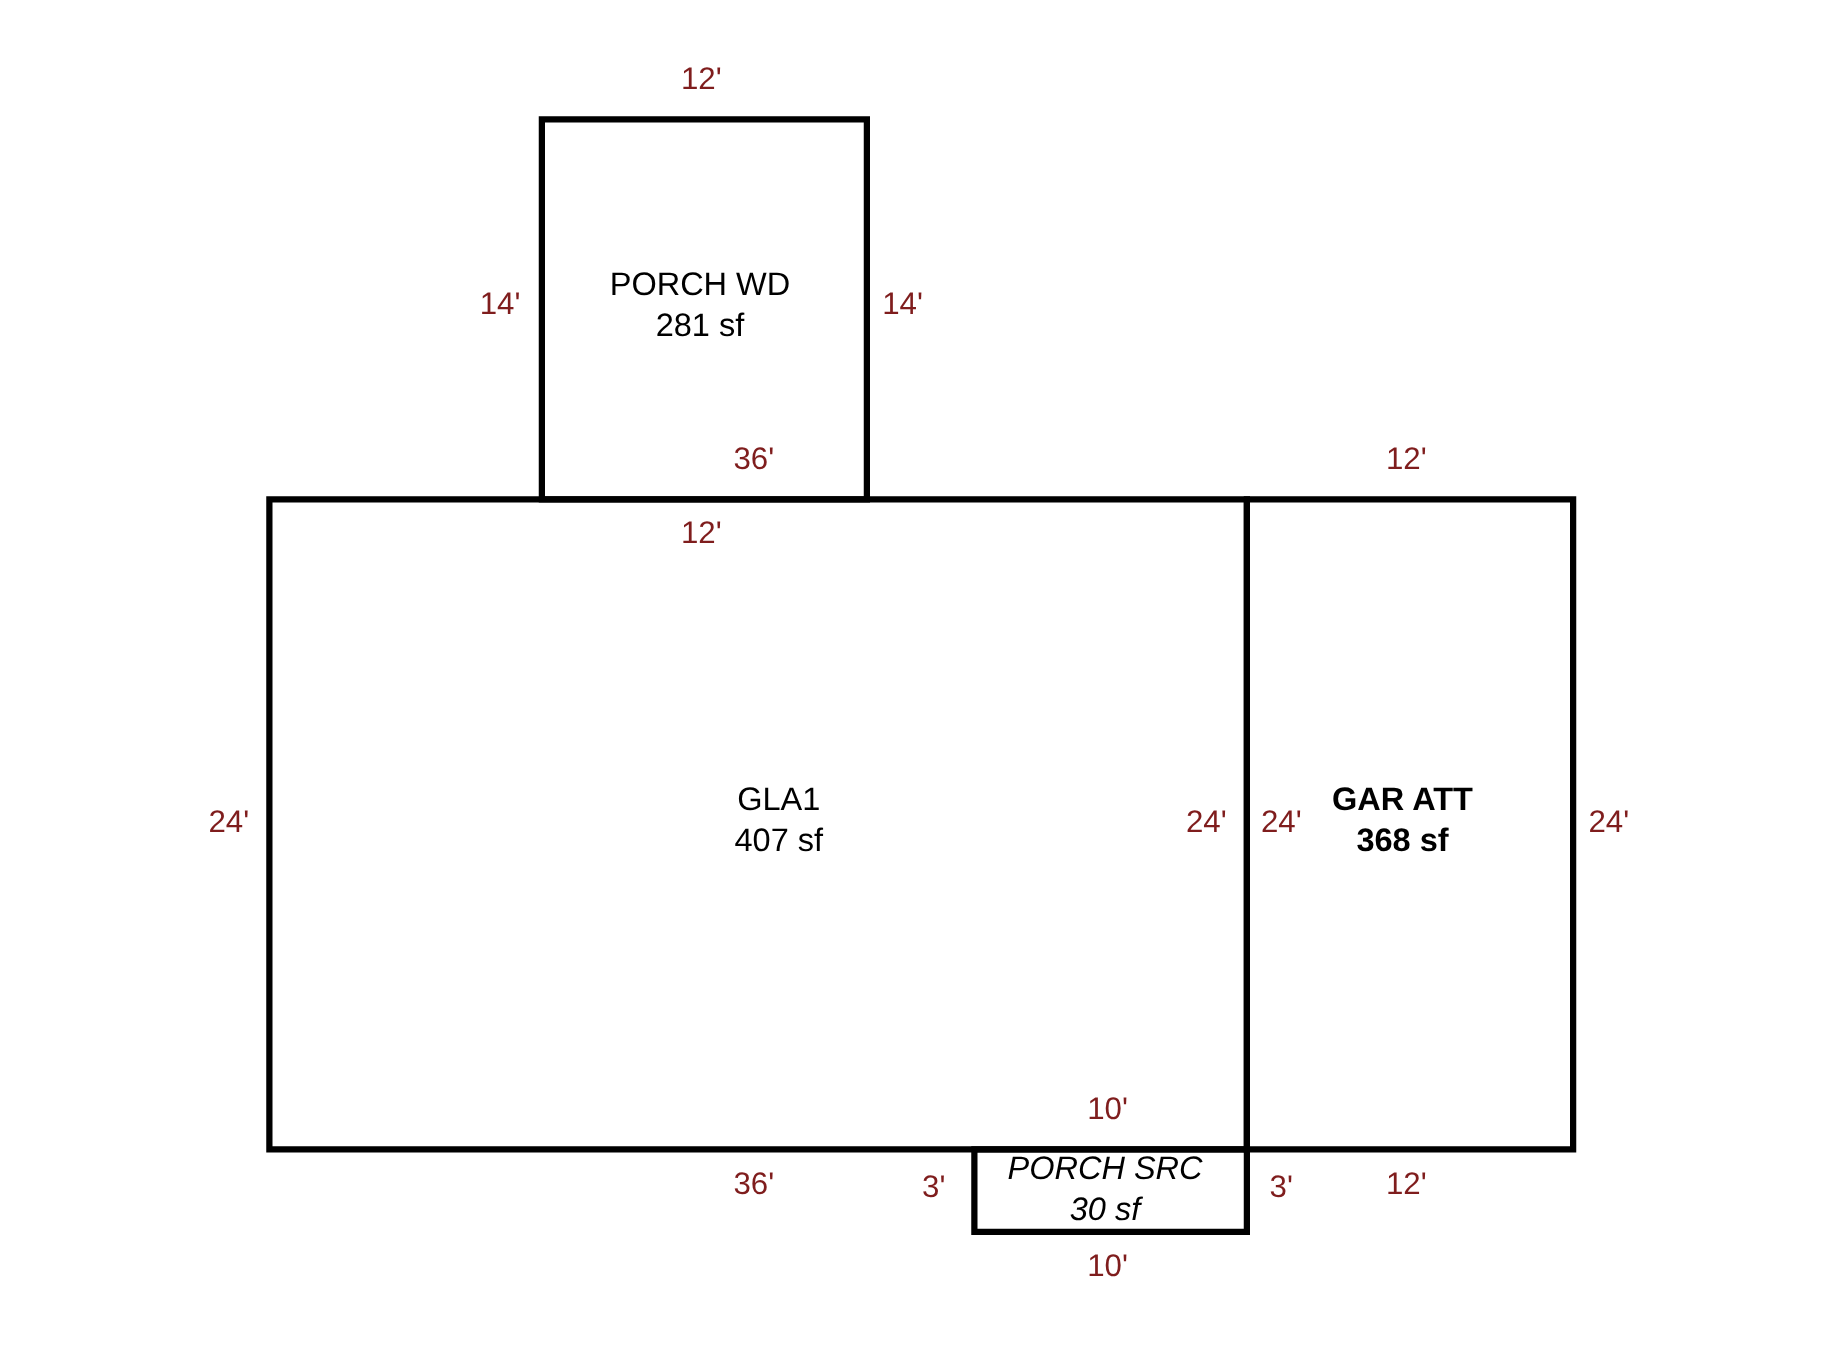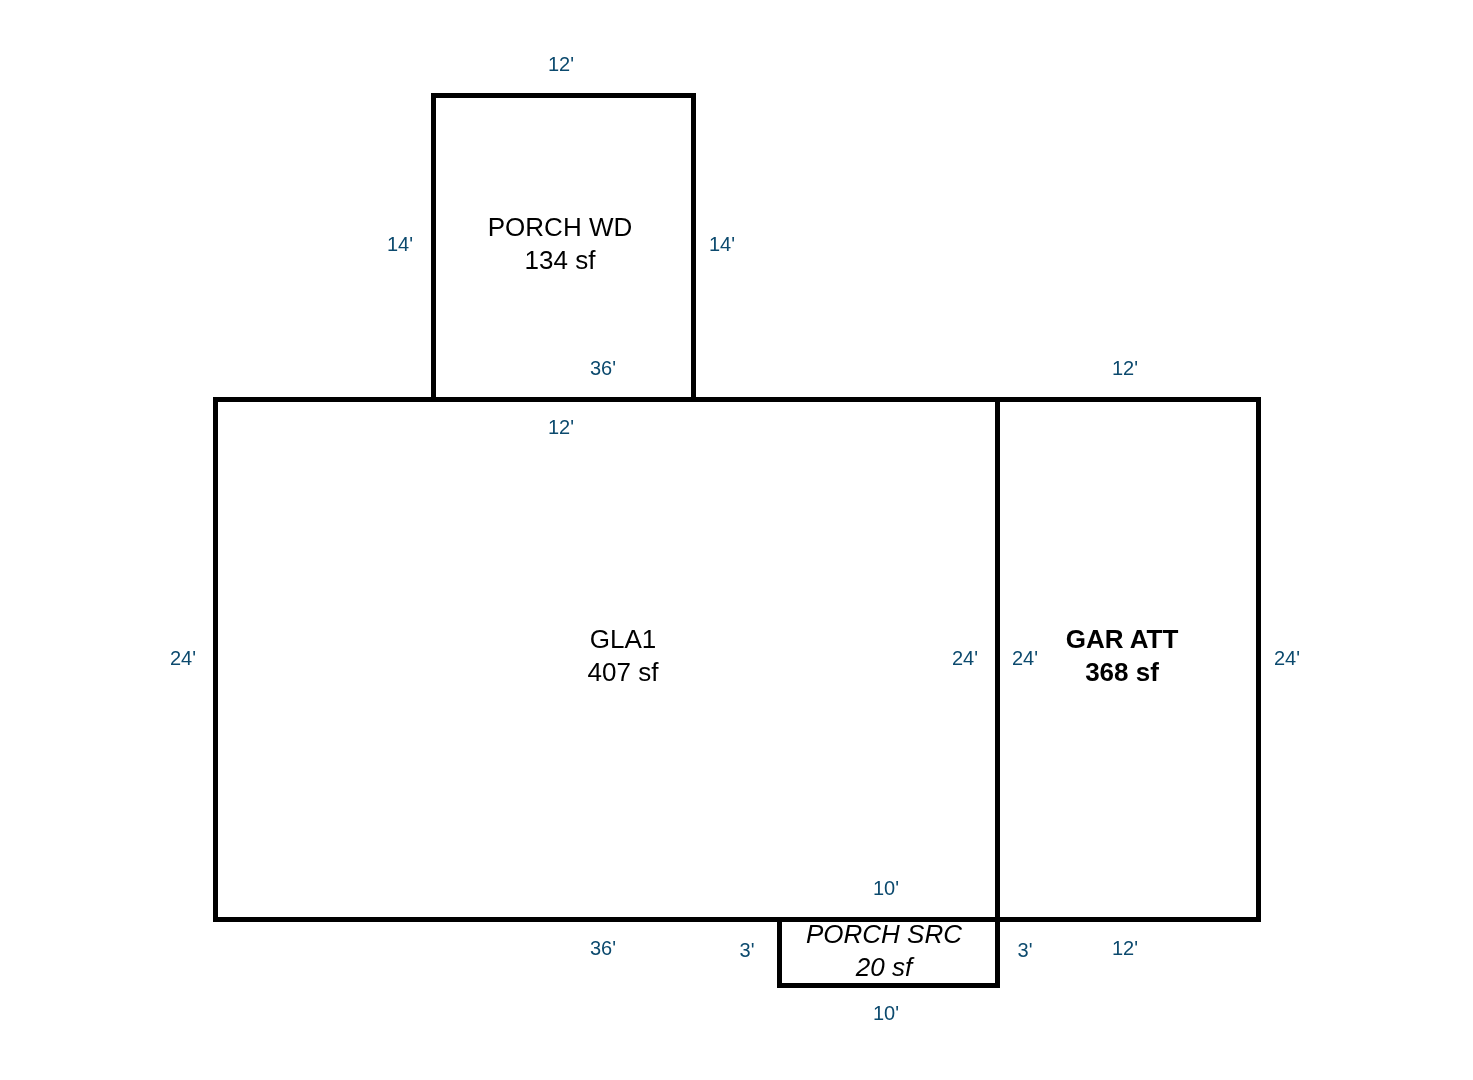--- a/index.html
+++ b/index.html
@@ -1,44 +1,44 @@
 <!DOCTYPE html>
 <html><head>
 <meta charset="utf-8">
 <style>
   html, body { margin:0; padding:0; background:#ffffff; }
   body { width:1473px; height:1080px; position:relative; overflow:hidden; font-family:"Liberation Sans", sans-serif; }
   .room { position:absolute; box-sizing:border-box; border:5px solid #000; background:transparent; }
-  .lbl { position:absolute; font-size:20px; color:#0c4a6e; white-space:nowrap; line-height:1; transform:translate(-50%,-50%); }
+  .lbl { position:absolute; font-size:25px; color:#7f1d1d; white-space:nowrap; line-height:1; transform:translate(-50%,-50%); }
   .area { position:absolute; text-align:center; transform:translate(-50%,-50%); font-size:26px; line-height:33px; color:#000; white-space:nowrap; }
   .area span { display:block; }
 </style>
 </head>
 <body>
 
 <div class="room" style="left:431px; top:93px; width:265px; height:309px;"></div>
 <div class="room" style="left:213px; top:397px; width:787px; height:525px;"></div>
 <div class="room" style="left:995px; top:397px; width:266px; height:525px;"></div>
 <div class="room" style="left:777px; top:917px; width:223px; height:71px;"></div>
 
 <div class="area" style="left:560px; top:244px;">
   <span>PORCH WD</span>
-  <span>134 sf</span>
+  <span>281 sf</span>
 </div>
 <div class="area" style="left:623px; top:656px;">
   <span>GLA1</span>
   <span>407 sf</span>
 </div>
 <div class="area" style="left:1122px; top:656px;font-weight:bold;">
   <span>GAR ATT</span>
   <span>368 sf</span>
 </div>
 <div class="area" style="left:884px; top:951px;font-style:italic;">
   <span>PORCH SRC</span>
-  <span>20 sf</span>
+  <span>30 sf</span>
 </div>
 
 <div class="lbl" style="left:561px; top:64px;">12'</div>
 <div class="lbl" style="left:400px; top:244px;">14'</div>
 <div class="lbl" style="left:722px; top:244px;">14'</div>
 <div class="lbl" style="left:603px; top:368px;">36'</div>
 <div class="lbl" style="left:561px; top:427px;">12'</div>
 <div class="lbl" style="left:183px; top:658px;">24'</div>
 <div class="lbl" style="left:965px; top:658px;">24'</div>
 <div class="lbl" style="left:886px; top:888px;">10'</div>

